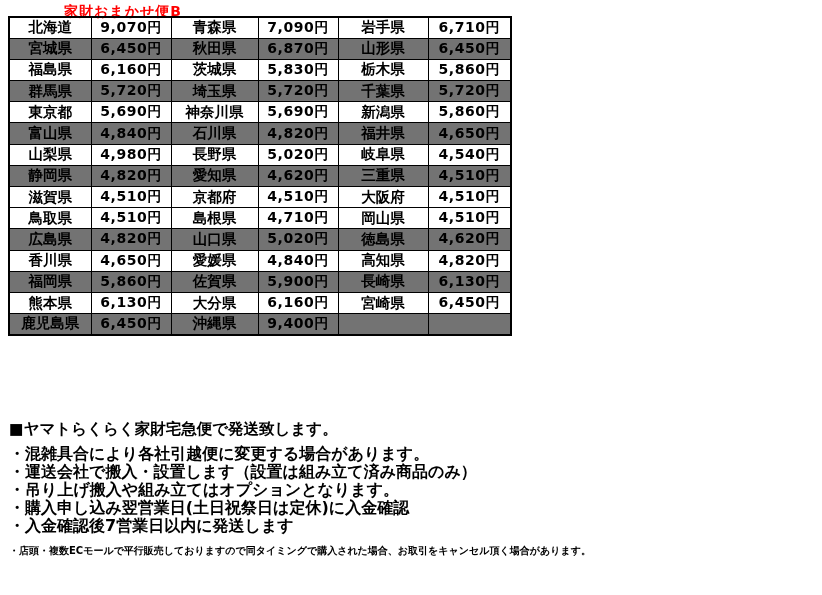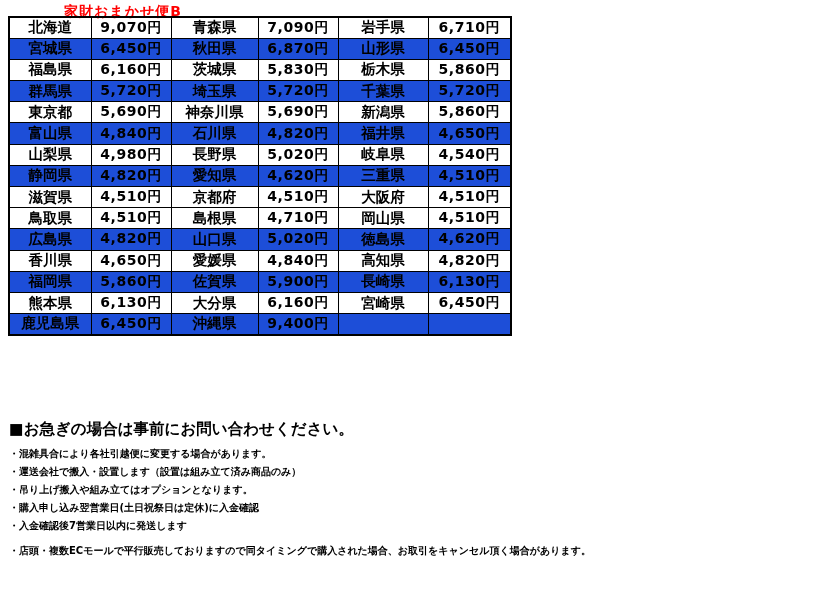--- a/index.html
+++ b/index.html
@@ -37,38 +37,38 @@
     padding: 0 2px;
     text-align: center;
     vertical-align: middle;
     font-size: 14px;
     white-space: nowrap;
     overflow: hidden;
     color: #000000;
   }
   table.fee-table td.pref-cell { font-weight: bold; font-size: 14.5px; }
   table.fee-table td.price-cell { font-weight: bold; letter-spacing: 0.5px; }
-  table.fee-table tr.alt td { background: #1d4ed8; }
+  table.fee-table tr.alt td { background: #737373; }
   .notes {
     position: absolute;
     left: 9px; top: 421px;
     width: 810px;
     color: #000000;
     font-weight: bold;
   }
   .notes-heading {
     font-size: 15.5px;
     line-height: 17px;
     margin: 0 0 7px 0;
     white-space: nowrap;
   }
   .notes-list {
     list-style: none;
     margin: 0; padding: 0;
-    font-size: 10px;
+    font-size: 16px;
     line-height: 18px;
   }
   .notes-list li { white-space: nowrap; }
   .fine-print {
     font-size: 10px;
     line-height: 14px;
     margin-top: 9px;
     white-space: nowrap;
   }
 </style>
@@ -206,21 +206,21 @@
           <td class="price-cell">6,450円</td>
           <td class="pref-cell">沖縄県</td>
           <td class="price-cell">9,400円</td>
           <td class="pref-cell"></td>
           <td class="price-cell"></td>
         </tr>
       </tbody>
   </table>
 
   <div class="notes">
-    <p class="notes-heading">■お急ぎの場合は事前にお問い合わせください。</p>
+    <p class="notes-heading">■ヤマトらくらく家財宅急便で発送致します。</p>
     <ul class="notes-list" id="notes-list">
         <li>・混雑具合により各社引越便に変更する場合があります。</li>
         <li>・運送会社で搬入・設置します（設置は組み立て済み商品のみ）</li>
         <li>・吊り上げ搬入や組み立てはオプションとなります。</li>
         <li>・購入申し込み翌営業日(土日祝祭日は定休)に入金確認</li>
         <li>・入金確認後7営業日以内に発送します</li>
       </ul>
     <div class="fine-print">・店頭・複数ECモールで平行販売しておりますので同タイミングで購入された場合、お取引をキャンセル頂く場合があります。</div>
   </div>
 

